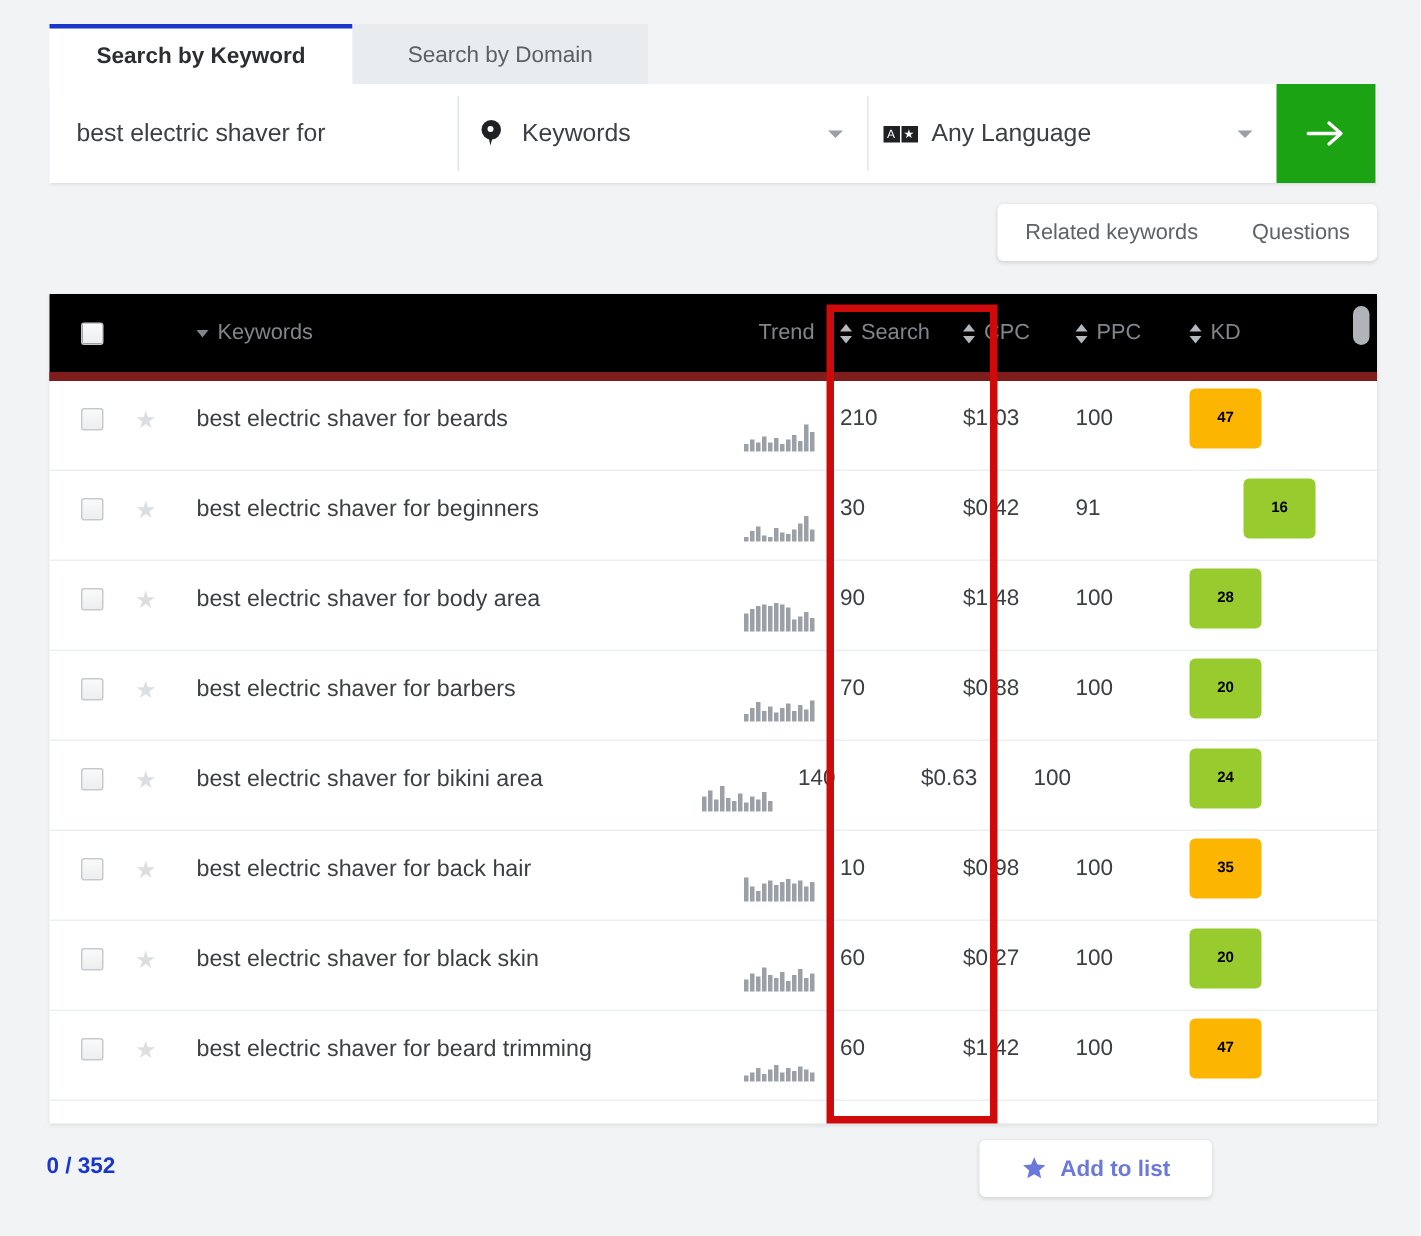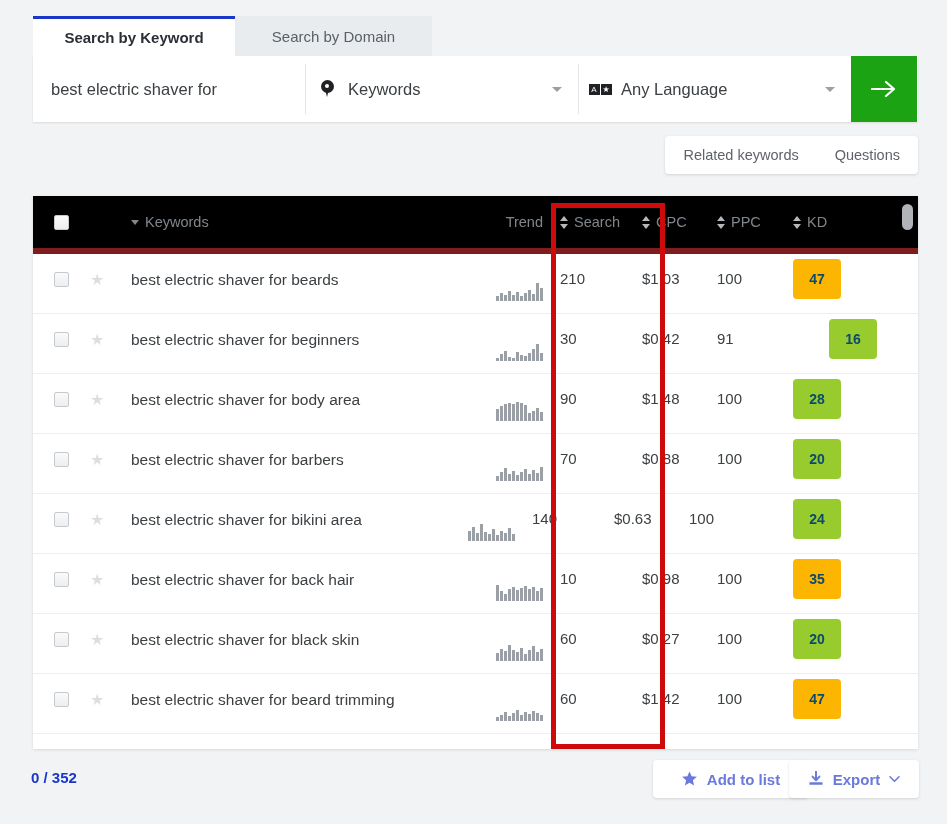--- a/index.html
+++ b/index.html
@@ -154,21 +154,21 @@
   .kwtext{ font-size:15.5px; color:#3c4043; }
   .star{ color:#dcdfe2; font-size:16px; cursor:pointer; }
 
   .spark{
     display:flex; align-items:flex-end; gap:1px; height:26px;
   }
   .spark b{ width:3px; background:#9aa0a6; display:block; }
 
   .kdbadge{
     display:inline-flex;align-items:center;justify-content:center;
-    width:48px;height:40px;border-radius:4px;color:#0c4a6e;font-size:14px;font-weight:bold;
+    width:48px;height:40px;border-radius:4px;color:#000000;font-size:10px;font-weight:bold;
   }
 
   .scrollthumb{
     position:absolute; right:5px; top:8px; width:11px; height:26px;
     border-radius:6px; background:#b0b4b8;
   }
 
   
   .bottom{
     position:absolute; left:0; top:755px; width:947px; height:69px;
@@ -563,25 +563,15 @@
 <div class="bottom">
   <div class="counter">0 / 352</div>
 
   <div class="btn btn-add">
     <svg width="17" height="16" viewBox="0 0 17 16">
       <path d="M8.5 0.5 L10.6 5.3 L15.9 5.8 L11.9 9.3 L13.1 14.5 L8.5 11.8 L3.9 14.5 L5.1 9.3 L1.1 5.8 L6.4 5.3 Z" fill="#6b79dd"></path>
     </svg>
     <span>Add to list</span>
   </div>
 
-  <div class="btn btn-exp">
-    <svg width="16" height="16" viewBox="0 0 16 16">
-      <path d="M8 0.8 V8.4 M4.6 5.6 L8 9.2 L11.4 5.6" stroke="#6b79dd" stroke-width="2" fill="none" stroke-linecap="round" stroke-linejoin="round"></path>
-      <rect x="1.4" y="11.2" width="13.2" height="2.6" rx="0.6" fill="#6b79dd"></rect>
-    </svg>
-    <span>Export</span>
-    <svg width="11" height="8" viewBox="0 0 11 8">
-      <path d="M1 1.8 L5.5 6.2 L10 1.8" stroke="#6b79dd" stroke-width="1.6" fill="none" stroke-linecap="round" stroke-linejoin="round"></path>
-    </svg>
-  </div>
 </div>
 
 <div class="annot"></div>
 
 </body></html>

